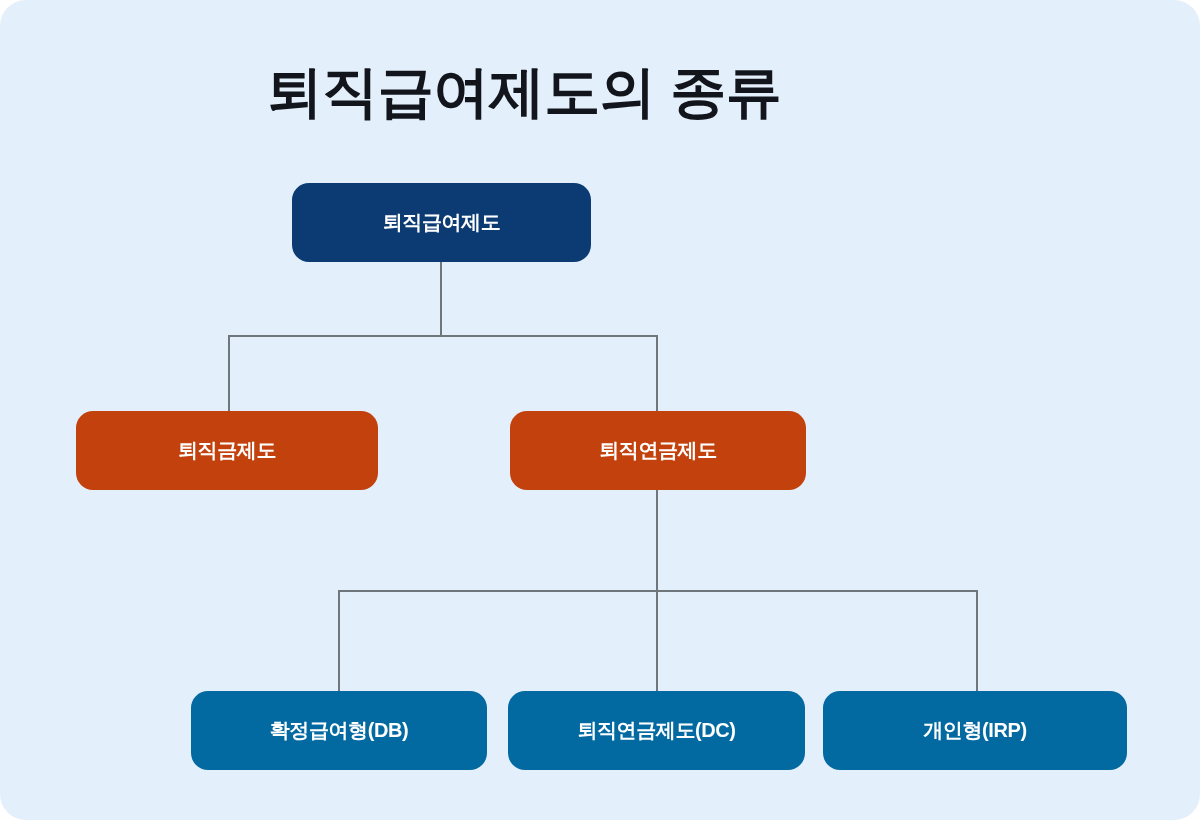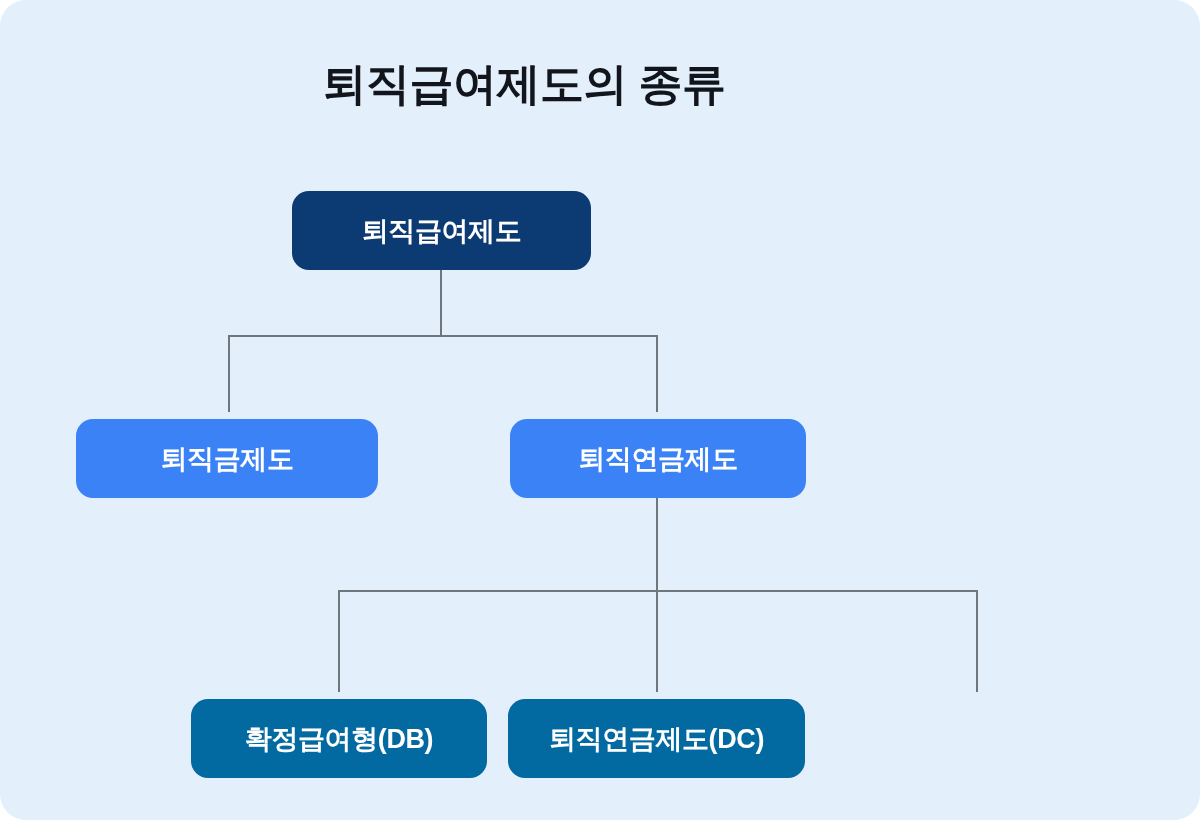--- a/index.html
+++ b/index.html
@@ -22,21 +22,21 @@
     box-sizing: border-box;
   }
 
   
   #page-title {
     position: absolute;
     left: 0;
     top: 58px;
     width: 1048px;
     text-align: center;
-    font-size: 44px;
+    font-size: 56px;
     font-weight: bold;
     color: #12161c;
     letter-spacing: -0.5px;
     line-height: 1.2;
     white-space: nowrap;
   }
 
   
   #connector-layer {
     position: absolute;
@@ -68,29 +68,28 @@
 
   
   .node {
     position: absolute;
     display: flex;
     align-items: center;
     justify-content: center;
     border-radius: 17px;
     color: #ffffff;
     font-weight: bold;
-    font-size: 27px;
+    font-size: 20px;
     letter-spacing: -0.4px;
     white-space: nowrap;
     box-sizing: border-box;
     height: 79px;
-    margin-top: 8px;
   }
   .node-root    { background: #0b3b72; }
-  .node-branch  { background: #3b82f6; }
+  .node-branch  { background: #c2410c; }
   .node-leaf    { background: #0369a1; }
 
   #node-root        { left: 292px; top: 183px; width: 299px; }
   #node-severance   { left: 76px;  top: 411px; width: 302px; }
   #node-pension     { left: 510px; top: 411px; width: 296px; }
   #node-db          { left: 191px; top: 691px; width: 296px; }
   #node-dc          { left: 508px; top: 691px; width: 297px; }
   #node-irp         { left: 823px; top: 691px; width: 304px; }
 </style>
 </head>
@@ -116,14 +115,15 @@
   <div class="node node-root" id="node-root">퇴직급여제도</div>
 
   <div class="node node-branch" id="node-severance">퇴직금제도</div>
 
   <div class="node node-branch" id="node-pension">퇴직연금제도</div>
 
   <div class="node node-leaf" id="node-db">확정급여형(DB)</div>
 
   <div class="node node-leaf" id="node-dc">퇴직연금제도(DC)</div>
 
+  <div class="node node-leaf" id="node-irp">개인형(IRP)</div>
 
 </div>
 
 </body></html>

